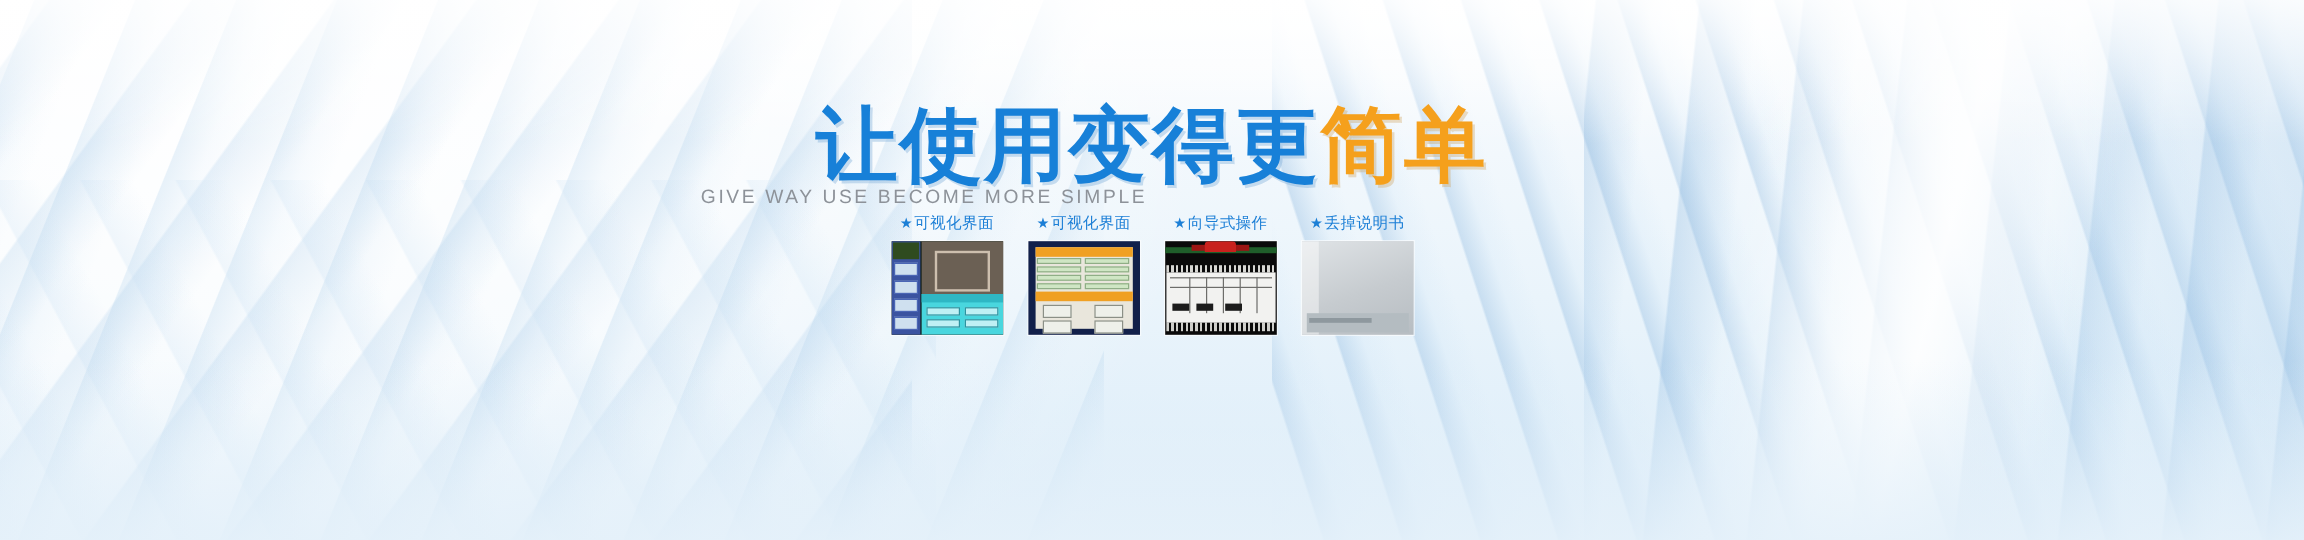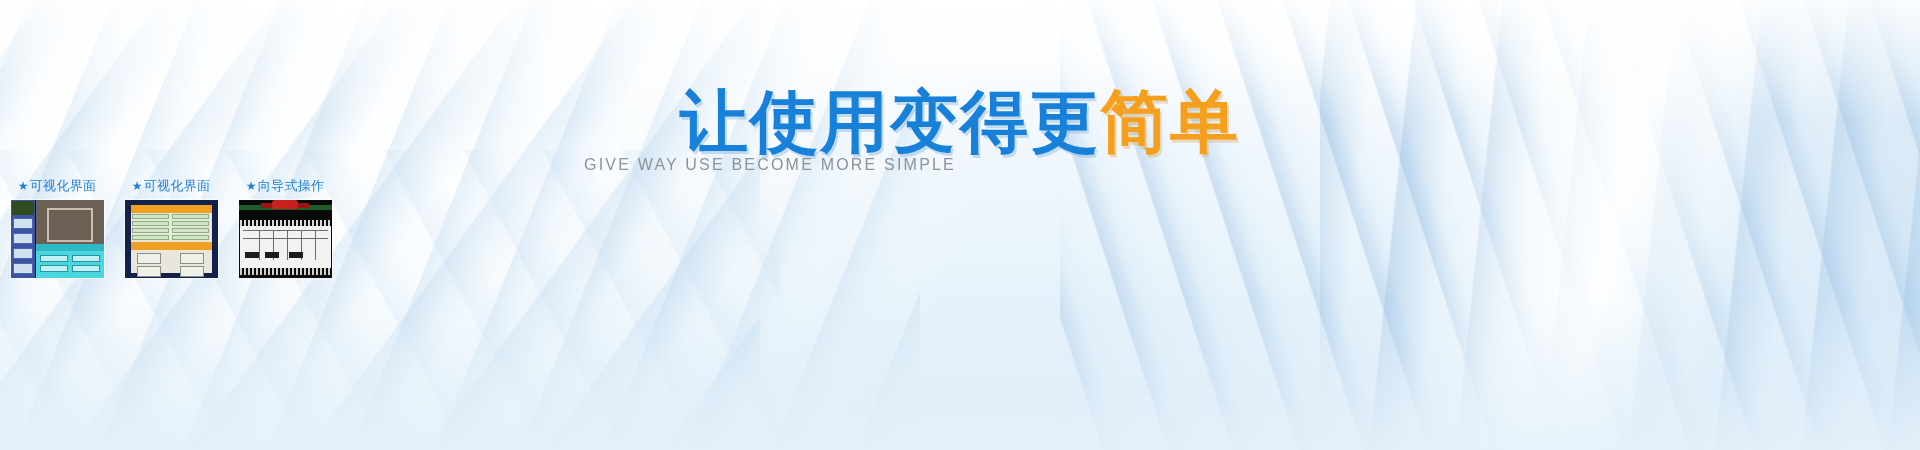--- a/index.html
+++ b/index.html
@@ -108,21 +108,21 @@
 
   .subtitle{
     position:absolute;left:0;top:156px;width:1540px;text-align:center;
     font-size:16px;letter-spacing:2.2px;color:#8d9299;
     font-family:"Liberation Sans","DejaVu Sans",sans-serif;
     white-space:nowrap;
   }
 
   .features{
     position:absolute;left:0;top:178px;width:1920px;
-    display:flex;justify-content:flex-start;align-items:flex-start;
+    display:flex;justify-content:center;align-items:flex-start;
   }
   .feature{width:112px;margin:0 1px;display:flex;flex-direction:column;align-items:center;}
   .feature-label{
     font-size:13px;color:#1c7fd6;white-space:nowrap;
     font-family:"DejaVu Sans","Liberation Sans",sans-serif;
     line-height:16px;margin-bottom:6px;letter-spacing:.3px;
   }
   .feature-label .star{color:#1c7fd6;margin-right:1px;font-size:12px;}
 
   .thumb{
@@ -264,16 +264,27 @@
           <div class="ln" style="left:48px;top:30px;width:1px;height:30px;"></div>
           <div class="ln" style="left:62px;top:30px;width:1px;height:30px;"></div>
           <div class="ln" style="left:76px;top:30px;width:1px;height:30px;"></div>
           <div class="blk" style="left:6px;top:52px;width:14px;"></div>
           <div class="blk" style="left:26px;top:52px;width:14px;"></div>
           <div class="blk" style="left:50px;top:52px;width:14px;"></div>
           <div class="tick2"></div>
         </div>
       </div>
 
+      <div class="feature">
+        <div class="feature-label">
+          <span class="star">★</span><span>丢掉说明书</span>
+        </div>
+        <div class="thumb t4">
+          <div class="g1"></div>
+          <div class="g4"></div>
+          <div class="g2"></div>
+          <div class="g3"></div>
+        </div>
+      </div>
 
     </div>
   </div>
 </div>
 
 </body></html>

